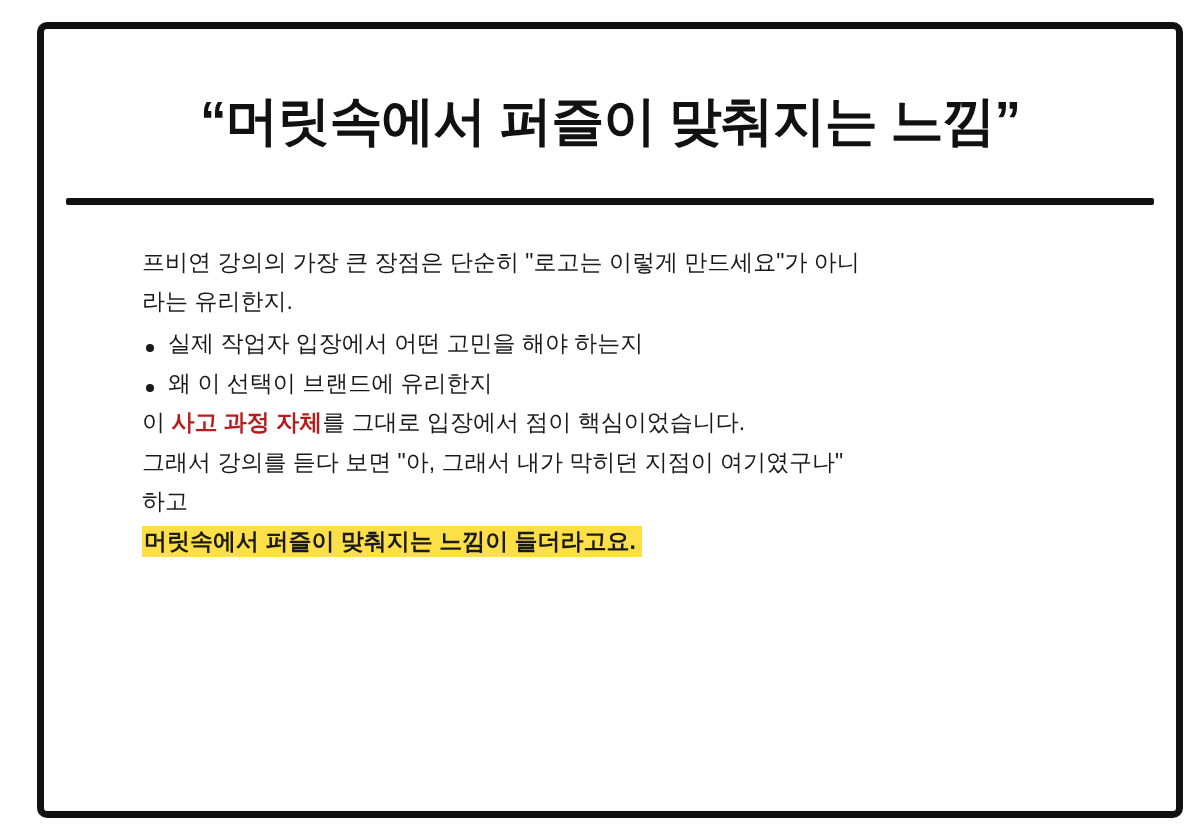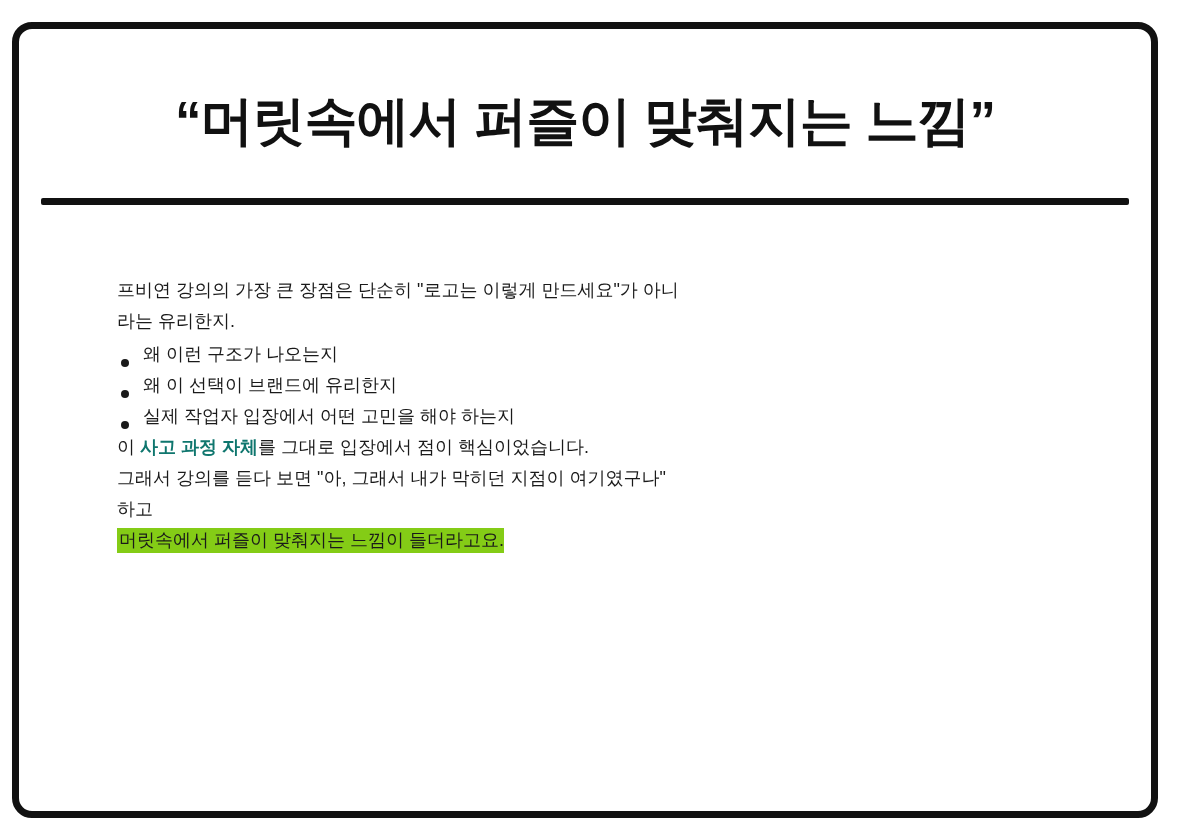--- a/index.html
+++ b/index.html
@@ -8,28 +8,28 @@
   }
   body {
     width: 1190px;
     height: 840px;
     background: #ffffff;
     font-family: "Liberation Sans", "DejaVu Sans", sans-serif;
     overflow: hidden;
   }
   .card {
     position: absolute;
-    left: 12px;
+    left: 37px;
     top: 22px;
     width: 1146px;
     height: 796px;
     box-sizing: border-box;
     background: #ffffff;
     border: 7px solid #111111;
-    border-radius: 20px;
+    border-radius: 10px;
   }
   .card-inner {
     position: relative;
     width: 100%;
     height: 100%;
     box-sizing: border-box;
   }
   .title {
     margin: 0;
     padding: 62px 40px 0 40px;
@@ -41,24 +41,23 @@
     line-height: 1.15;
   }
   .divider {
     margin: 46px 22px 0 22px;
     height: 7px;
     background: #111111;
     border-radius: 2px;
   }
   .body {
     padding: 38px 74px 0 98px;
-    font-size: 18px;
+    font-size: 23px;
     color: #1a1a1a;
     line-height: 1.72;
-    margin-top: 32px;
   }
   .para {
     margin: 0 0 0 0;
   }
   .bullets {
     list-style: none;
     margin: 2px 0 0 0;
     padding: 0;
   }
   .bullets li {
@@ -71,26 +70,27 @@
     position: absolute;
     left: 4px;
     top: 20px;
     width: 8px;
     height: 8px;
     background: #1a1a1a;
     border-radius: 50%;
   }
   .strong {
     font-weight: bold;
-    color: #0f766e;
+    color: #b91c1c;
   }
   .highlight {
-    background: #84cc16;
-    padding: 2px 0 3px 2px;
+    background: #fde047;
+    padding: 2px 6px 3px 2px;
     box-decoration-break: clone;
+    font-weight: bold;
     -webkit-box-decoration-break: clone;
   }
   .line {
     white-space: nowrap;
   }
 </style>
 </head>
 <body>
 
 <div class="card">
@@ -102,27 +102,24 @@
 
     <div class="body">
 
       <p class="para">
         <span class="line">프비연 강의의 가장 큰 장점은 단순히 "로고는 이렇게 만드세요"가 아니</span><br>
         <span class="line">라는 유리한지.</span>
       </p>
 
       <ul class="bullets">
         <li>
-          <span>왜 이런 구조가 나오는지</span>
+          <span>실제 작업자 입장에서 어떤 고민을 해야 하는지</span>
         </li>
         <li>
           <span>왜 이 선택이 브랜드에 유리한지</span>
-        </li>
-        <li>
-          <span>실제 작업자 입장에서 어떤 고민을 해야 하는지</span>
         </li>
       </ul>
 
       <p class="para">
         <span>이 </span><span class="strong">사고 과정 자체</span><span>를 그대로 입장에서 점이 핵심이었습니다.</span>
       </p>
 
       <p class="para">
         <span class="line">그래서 강의를 듣다 보면 "아, 그래서 내가 막히던 지점이 여기였구나"</span><br>
         <span class="line">하고</span>

